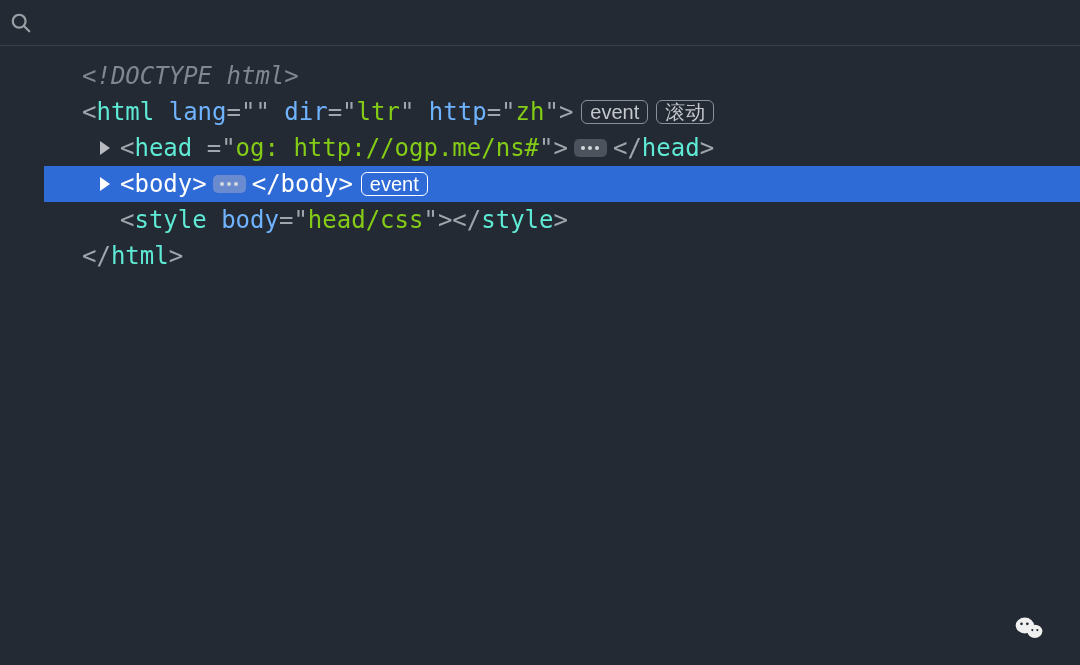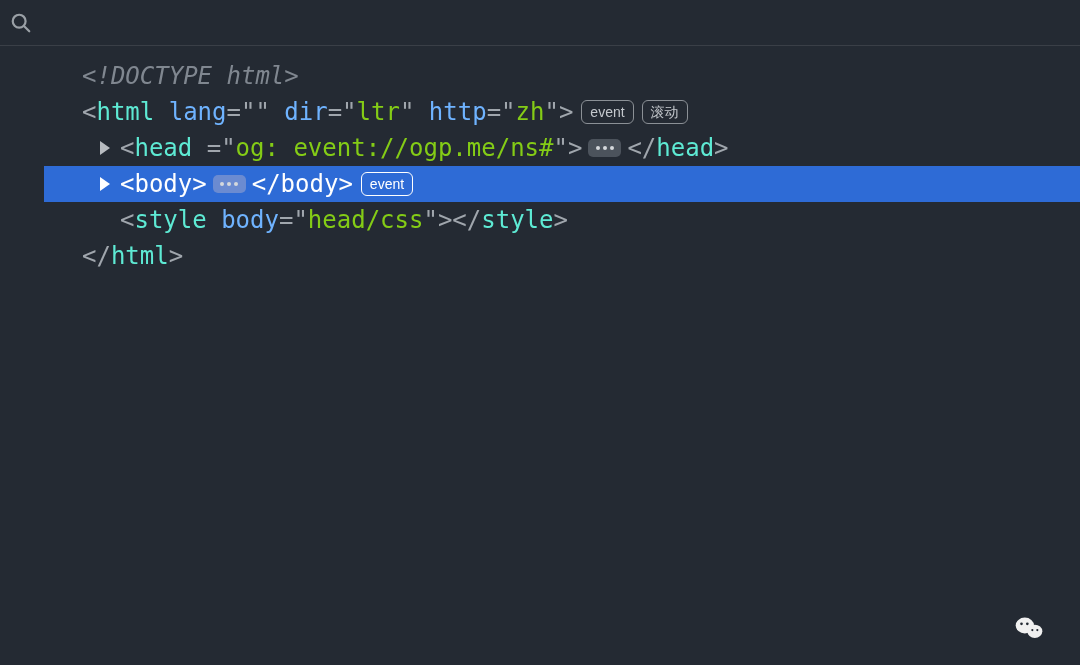--- a/index.html
+++ b/index.html
@@ -89,21 +89,21 @@
     font-style: italic;
   }
   .badge {
     display: inline-flex;
     align-items: center;
     justify-content: center;
     border: 1px solid #8b9096;
     border-radius: 6px;
     color: #c4c8cd;
     font-family: "Helvetica Neue", Arial, sans-serif;
-    font-size: 14px;
+    font-size: 20px;
     line-height: 1;
     padding: 2px 8px 3px 8px;
     margin-left: 8px;
     height: 24px;
   }
   .row.selected .badge {
     border-color: #ffffff;
     color: #ffffff;
   }
   .ellipsis-pill {
@@ -177,21 +177,21 @@
     <span class="badge">event</span>
     <span class="badge">滚动</span>
   </div>
 
   <div class="row indent1">
     <span class="arrow"></span>
     <span class="punct">&lt;</span>
       <span class="tagname">head</span>
     <span>&nbsp;</span>
       <span class="punct">="</span>
-      <span class="attrval">og: event://ogp.me/ns#</span>
+      <span class="attrval">og: http://ogp.me/ns#</span>
       <span class="punct">"&gt;</span>
     <span class="ellipsis-pill">
         <span class="dot"></span>
         <span class="dot"></span>
         <span class="dot"></span>
       </span>
     <span class="punct">&lt;/</span>
       <span class="tagname">head</span>
       <span class="punct">&gt;</span>
   </div>

